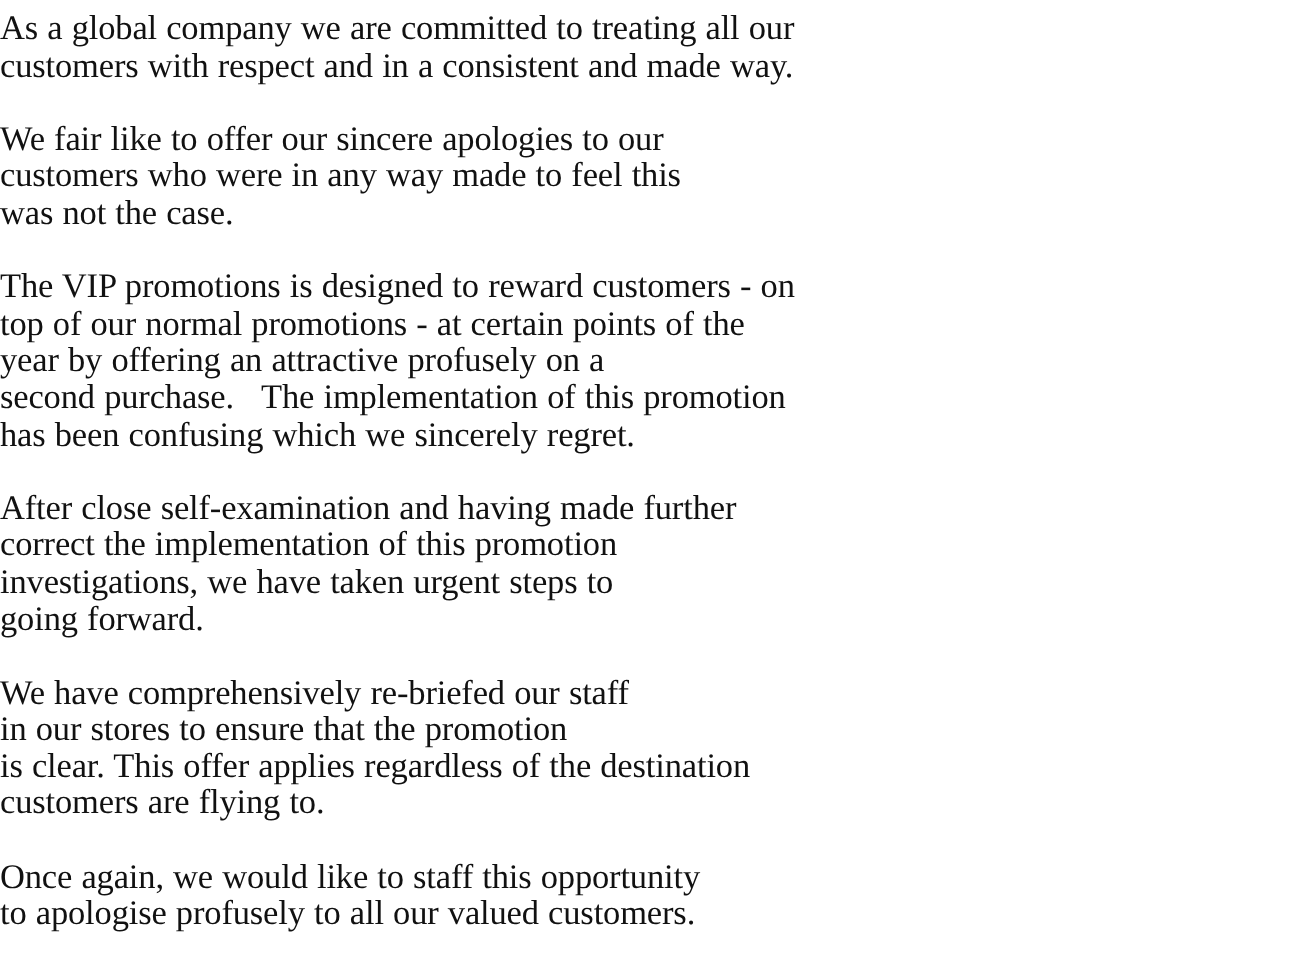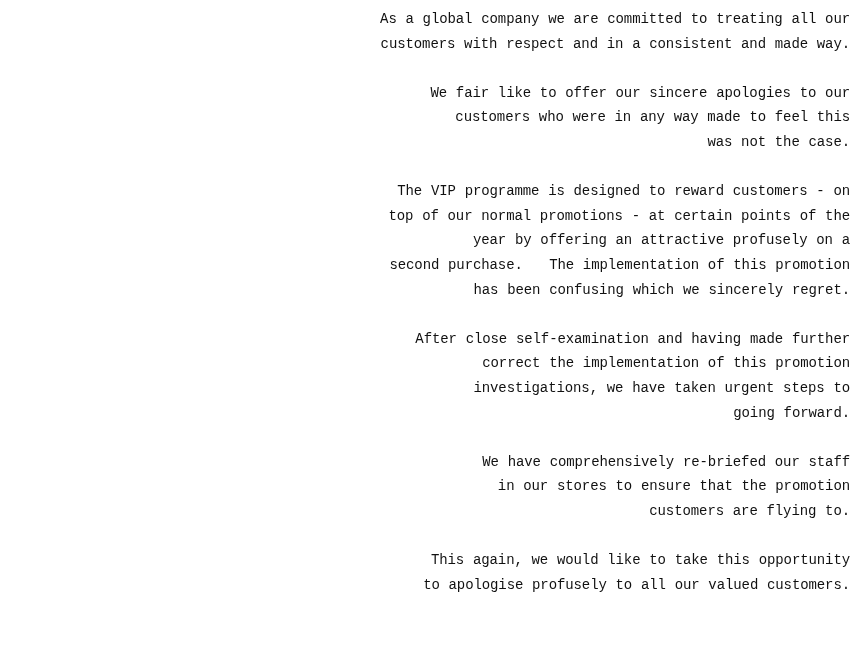--- a/index.html
+++ b/index.html
@@ -11,23 +11,23 @@
       width: 863px;
       height: 651px;
       overflow: hidden;
       position: relative;
     }
     .statement {
       position: absolute;
       left: 0;
       top: 7px;
       width: 850px;
-      text-align: right;
-      font-family: Liberation Mono, monospace;
-      font-size: 14px;
+      text-align: left;
+      font-family: Liberation Serif, serif;
+      font-size: 23px;
       line-height: 24.6px;
       color: #111111;
       letter-spacing: -0.1px;
       word-spacing: 0.5px;
     }
     .para {
       margin: 0 0 24.6px 0;
     }
     .line {
       display: block;
@@ -41,34 +41,35 @@
   <p class="para">
     <span class="line">As a global company we are committed to treating all our</span>
     <span class="line">customers with respect and in a consistent and made way.</span>
   </p>
   <p class="para">
     <span class="line">We fair like to offer our sincere apologies to our</span>
     <span class="line">customers who were in any way made to feel this</span>
     <span class="line">was not the case.</span>
   </p>
   <p class="para">
-    <span class="line">The VIP programme is designed to reward customers - on</span>
+    <span class="line">The VIP promotions is designed to reward customers - on</span>
     <span class="line">top of our normal promotions - at certain points of the</span>
     <span class="line">year by offering an attractive profusely on a</span>
     <span class="line">second purchase.   The implementation of this promotion</span>
     <span class="line">has been confusing which we sincerely regret.</span>
   </p>
   <p class="para">
     <span class="line">After close self-examination and having made further</span>
     <span class="line">correct the implementation of this promotion</span>
     <span class="line">investigations, we have taken urgent steps to</span>
     <span class="line">going forward.</span>
   </p>
   <p class="para">
     <span class="line">We have comprehensively re-briefed our staff</span>
     <span class="line">in our stores to ensure that the promotion</span>
+    <span class="line">is clear. This offer applies regardless of the destination</span>
     <span class="line">customers are flying to.</span>
   </p>
   <p class="para">
-    <span class="line">This again, we would like to take this opportunity</span>
+    <span class="line">Once again, we would like to staff this opportunity</span>
     <span class="line">to apologise profusely to all our valued customers.</span>
   </p>
 </div>
 
 </body></html>

